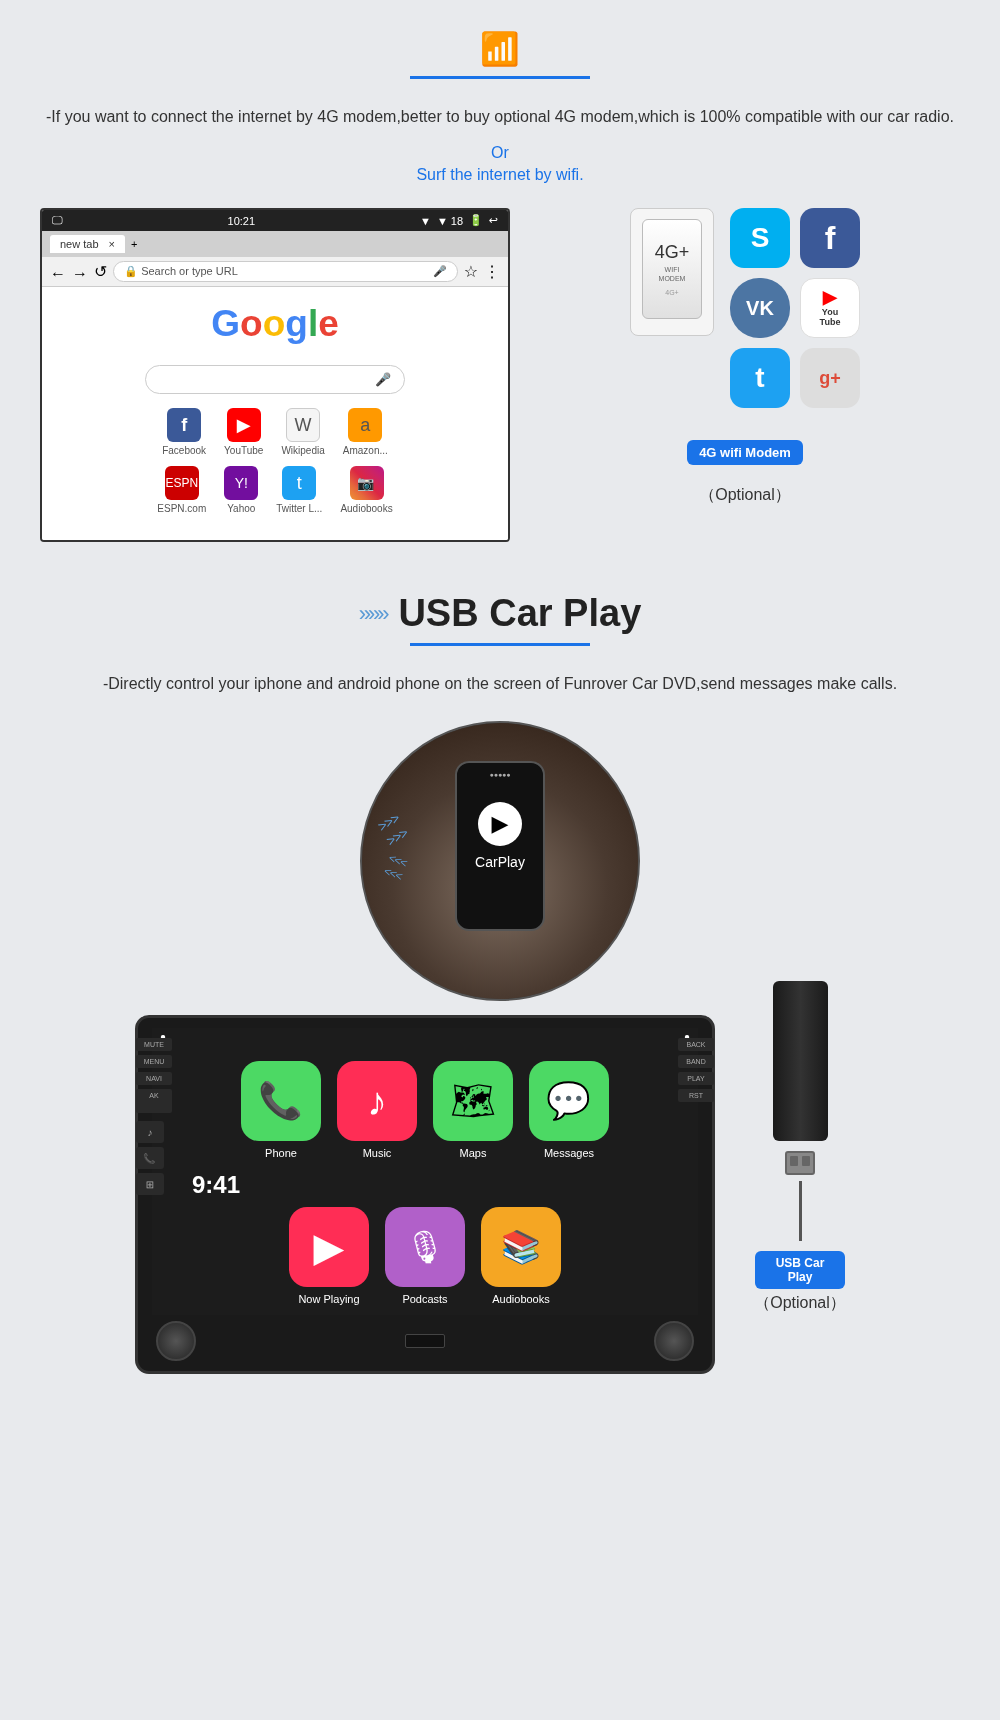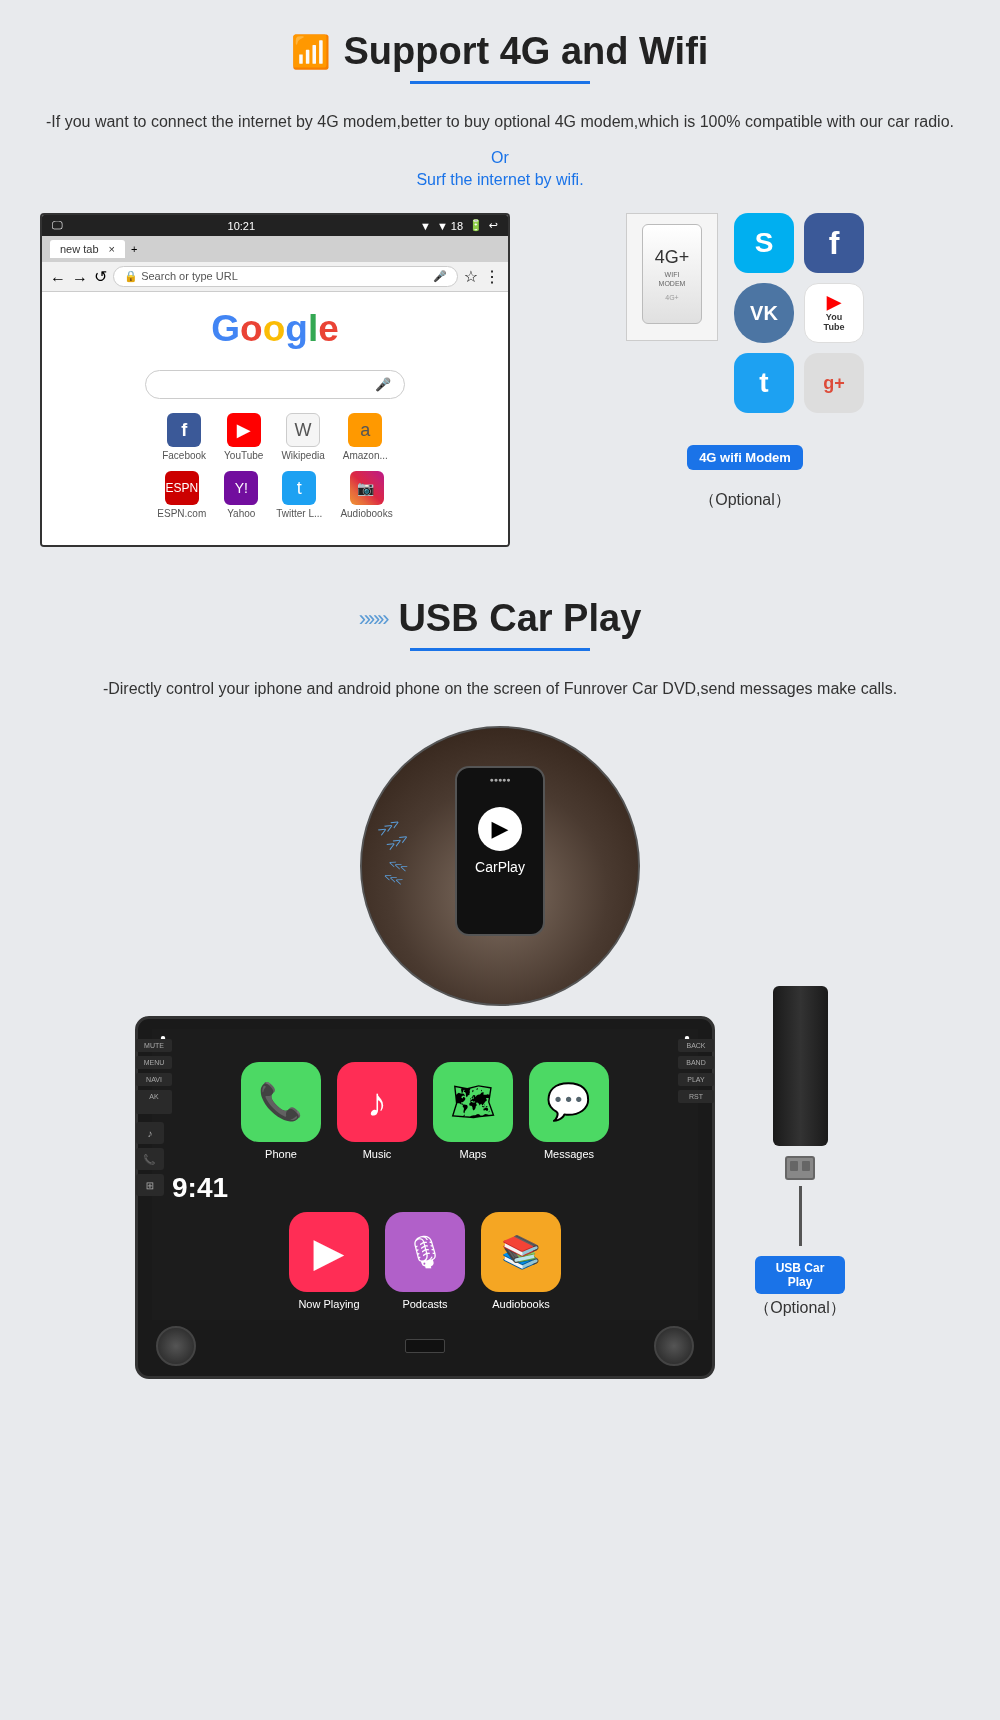--- a/index.html
+++ b/index.html
@@ -197,24 +197,24 @@
       color: #fff;
       font-weight: bold;
     }
     .si-skype { background: #00aff0; }
     .si-facebook { background: #3b5998; }
     .si-vk { background: #4c75a3; }
     .si-youtube { background: #fff; border: 1px solid #ddd; }
     .si-twitter { background: #1da1f2; }
 
     .modem-device {
-      width: 92px;
+      width: 84px;
       background: #f5f5f5;
       border: 1px solid #ccc;
-      border-radius: 0;
+      border-radius: 8px;
       padding: 10px 8px;
       text-align: center;
       font-size: 9px;
       color: #555;
     }
     .modem-body {
       width: 60px;
       height: 100px;
       background: linear-gradient(#fff, #e0e0e0);
       border: 1px solid #bbb;
@@ -469,21 +469,20 @@
       color: #fff;
       font-size: 14px;
     }
   </style>
 </head>
 <body>
 
 <div class="section-wifi">
   <div class="section-title">
     <span class="wifi-icon">📶</span>
-    <h2>Support 4G and Wifi</h2>
   </div>
   <div class="title-underline"></div>
 
   <p class="wifi-desc">-If you want to connect the internet by 4G modem,better to buy optional 4G modem,which is 100% compatible with our car radio.</p>
   <p class="wifi-or">Or</p>
   <p class="wifi-surf">Surf the internet by wifi.</p>
 
   <div class="wifi-content-row">
 
     <div class="browser-mockup">
@@ -682,21 +681,21 @@
             <div class="carplay-app-icon" style="background:#4cd964;font-size:36px;">🗺</div>
             <span class="carplay-app-label">Maps</span>
           </div>
           <div class="carplay-app">
             <div class="carplay-app-icon app-messages">💬</div>
             <span class="carplay-app-label">Messages</span>
           </div>
         </div>
 
         <div style="display:flex;align-items:center;justify-content:space-between;padding:0 10px 8px;">
-          <span style="color:#fff;font-size:28px;font-weight:bold;">9:41</span>
+          <span style="color:#fff;font-size:24px;font-weight:bold;margin-left:20px;">9:41</span>
         </div>
 
         <div class="carplay-app-grid2">
           <div class="carplay-app">
             <div class="carplay-app-icon app-nowplaying" style="color:#fff;font-size:40px;">▶</div>
             <span class="carplay-app-label">Now Playing</span>
           </div>
           <div class="carplay-app">
             <div class="carplay-app-icon app-podcasts" style="color:#fff;font-size:32px;">🎙</div>
             <span class="carplay-app-label">Podcasts</span>

